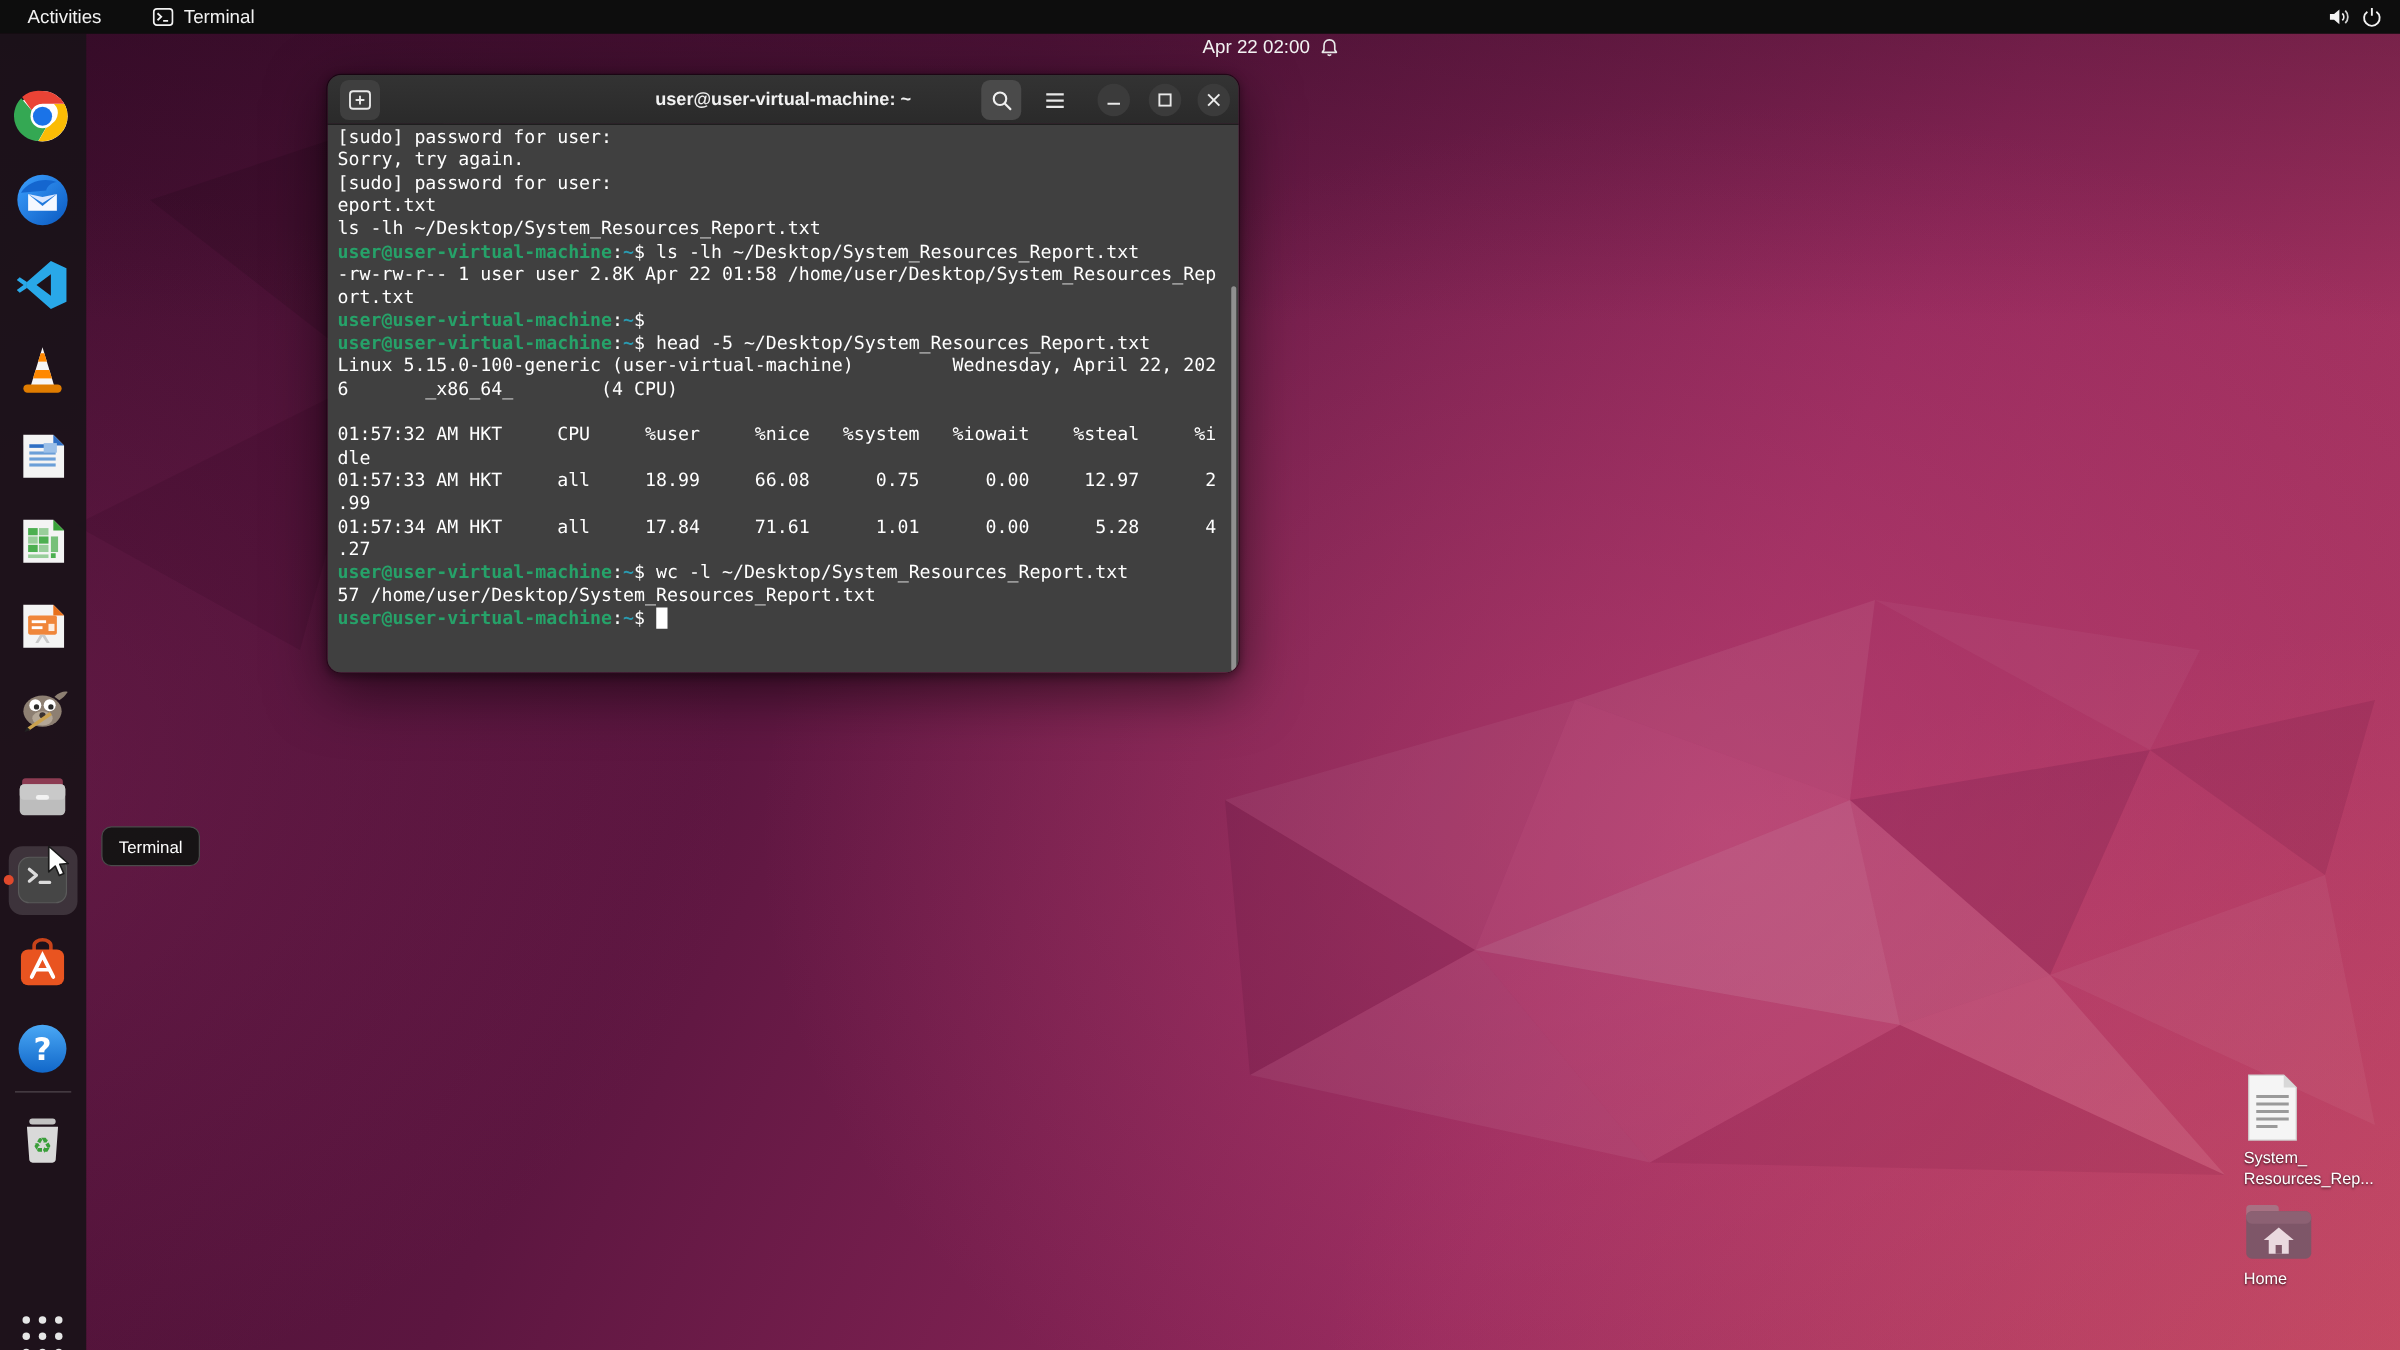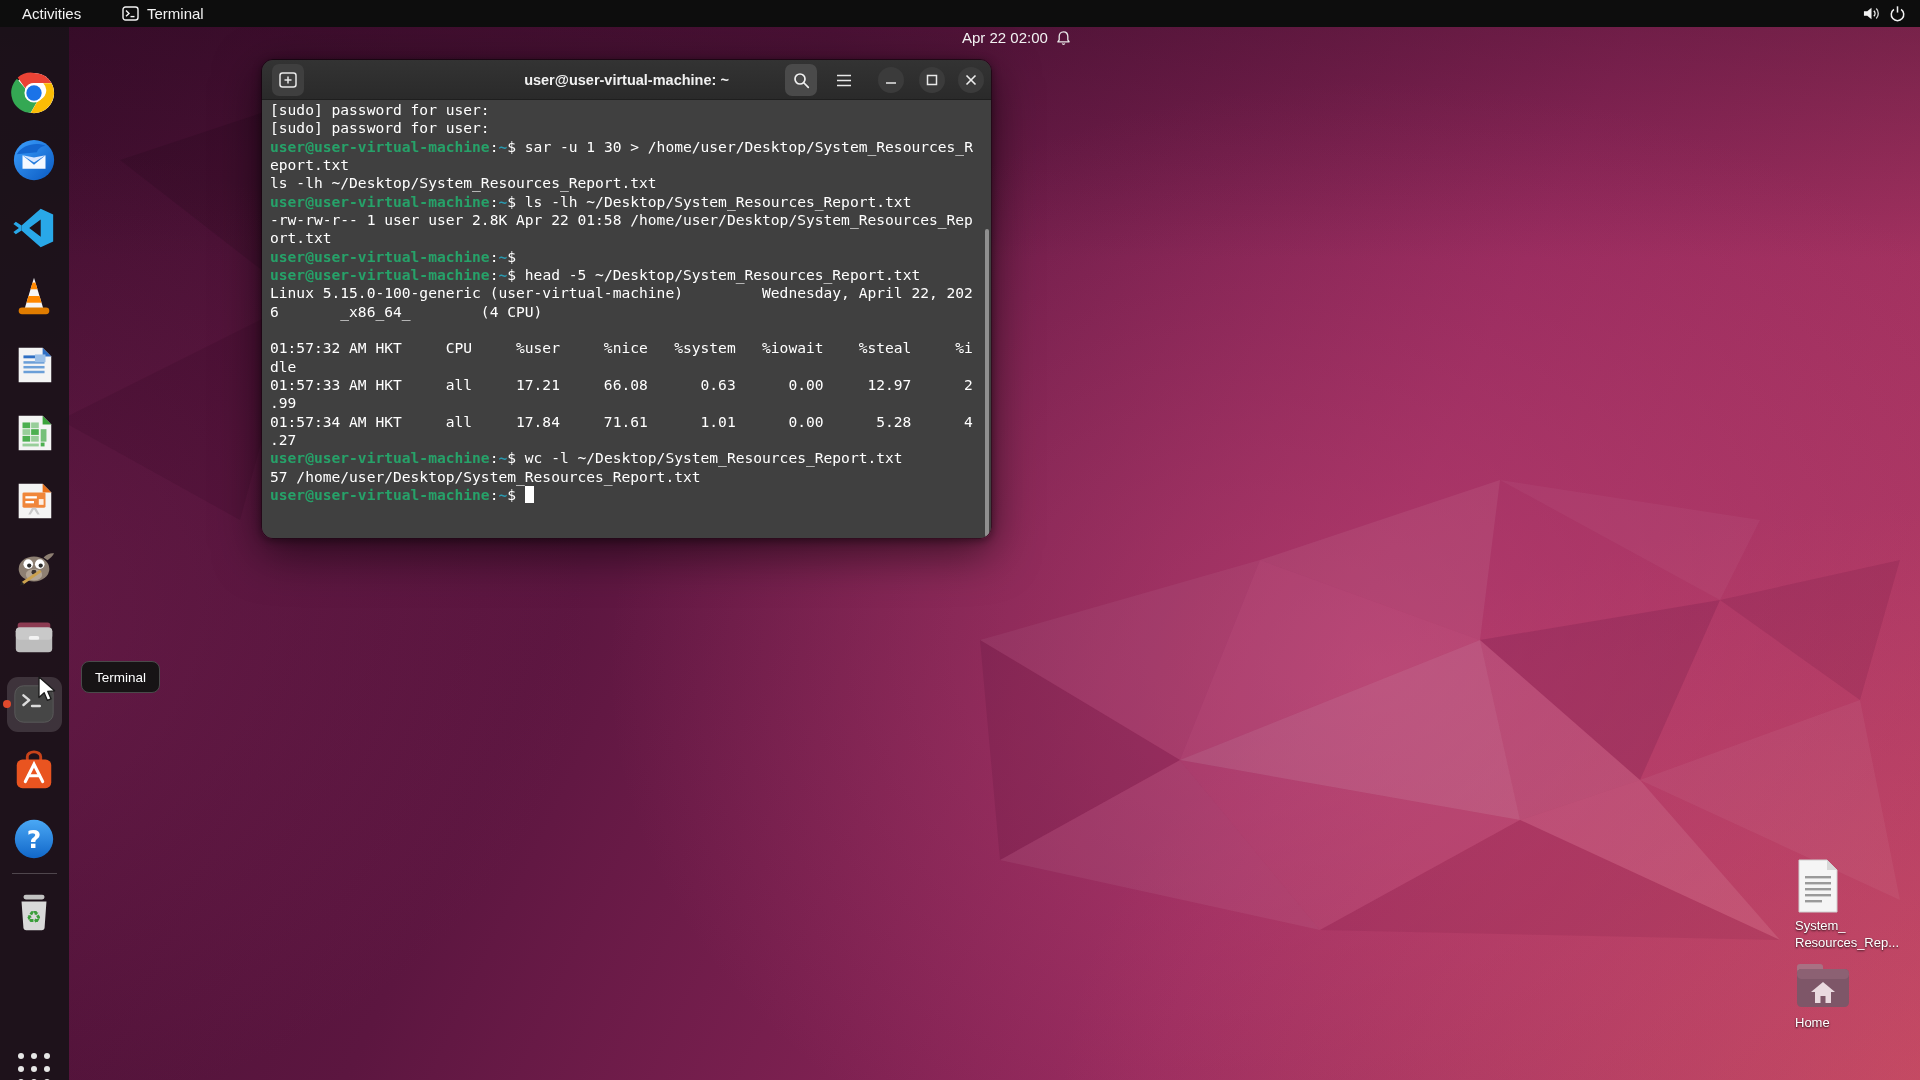--- a/index.html
+++ b/index.html
@@ -345,35 +345,35 @@
     <div class="circ" style="left:696px">
       <svg width="12" height="12" viewBox="0 0 12 12">
         <line x1="1.5" y1="1.5" x2="10.5" y2="10.5" stroke="#ededed" stroke-width="1.6"></line>
         <line x1="10.5" y1="1.5" x2="1.5" y2="10.5" stroke="#ededed" stroke-width="1.6"></line>
       </svg>
     </div>
   </div>
   <div class="term-body">
     <div>
         <div class="tline"><span class="seg-w">[sudo] password for user: </span></div>
+        <div class="tline"><span class="seg-w">Sorry, try again.</span></div>
         <div class="tline"><span class="seg-w">[sudo] password for user: </span></div>
-        <div class="tline"><span class="seg-g">user@user-virtual-machine</span><span class="seg-w">:</span><span class="seg-b">~</span><span class="seg-w">$ sar -u 1 30 &gt; /home/user/Desktop/System_Resources_R</span></div>
         <div class="tline"><span class="seg-w">eport.txt</span></div>
         <div class="tline"><span class="seg-w">ls -lh ~/Desktop/System_Resources_Report.txt</span></div>
         <div class="tline"><span class="seg-g">user@user-virtual-machine</span><span class="seg-w">:</span><span class="seg-b">~</span><span class="seg-w">$ ls -lh ~/Desktop/System_Resources_Report.txt</span></div>
         <div class="tline"><span class="seg-w">-rw-rw-r-- 1 user user 2.8K Apr 22 01:58 /home/user/Desktop/System_Resources_Rep</span></div>
         <div class="tline"><span class="seg-w">ort.txt</span></div>
         <div class="tline"><span class="seg-g">user@user-virtual-machine</span><span class="seg-w">:</span><span class="seg-b">~</span><span class="seg-w">$</span></div>
         <div class="tline"><span class="seg-g">user@user-virtual-machine</span><span class="seg-w">:</span><span class="seg-b">~</span><span class="seg-w">$ head -5 ~/Desktop/System_Resources_Report.txt</span></div>
         <div class="tline"><span class="seg-w">Linux 5.15.0-100-generic (user-virtual-machine)         Wednesday, April 22, 202</span></div>
         <div class="tline"><span class="seg-w">6       _x86_64_        (4 CPU)</span></div>
         <div class="tline"><span class="seg-w"></span></div>
         <div class="tline"><span class="seg-w">01:57:32 AM HKT     CPU     %user     %nice   %system   %iowait    %steal     %i</span></div>
         <div class="tline"><span class="seg-w">dle</span></div>
-        <div class="tline"><span class="seg-w">01:57:33 AM HKT     all     17.21     66.08      0.63      0.00     12.97      2</span></div>
+        <div class="tline"><span class="seg-w">01:57:33 AM HKT     all     18.99     66.08      0.75      0.00     12.97      2</span></div>
         <div class="tline"><span class="seg-w">.99</span></div>
         <div class="tline"><span class="seg-w">01:57:34 AM HKT     all     17.84     71.61      1.01      0.00      5.28      4</span></div>
         <div class="tline"><span class="seg-w">.27</span></div>
         <div class="tline"><span class="seg-g">user@user-virtual-machine</span><span class="seg-w">:</span><span class="seg-b">~</span><span class="seg-w">$ wc -l ~/Desktop/System_Resources_Report.txt</span></div>
         <div class="tline"><span class="seg-w">57 /home/user/Desktop/System_Resources_Report.txt</span></div>
         <div class="tline"><span class="seg-g">user@user-virtual-machine</span><span class="seg-w">:</span><span class="seg-b">~</span><span class="seg-w">$ </span><span class="seg-cur"> </span></div>
       </div>
     <div class="scroll-thumb"></div>
   </div>
 </div>

